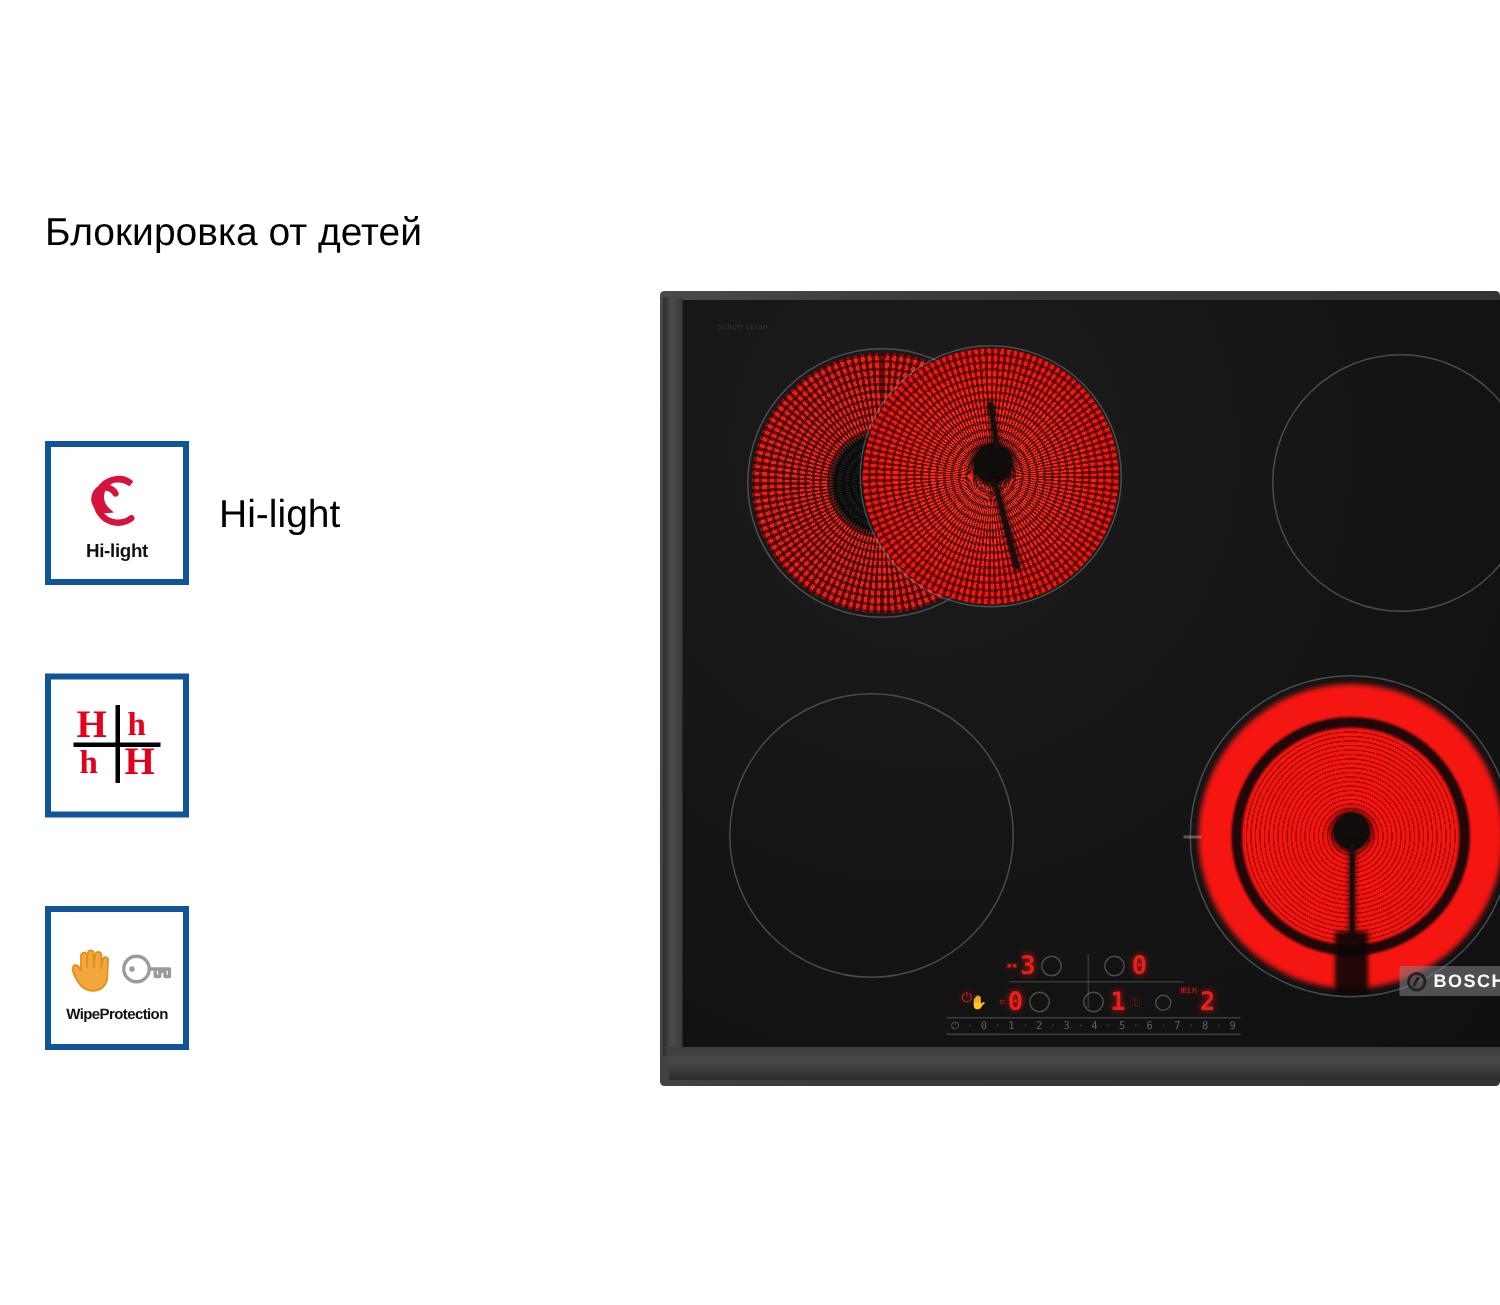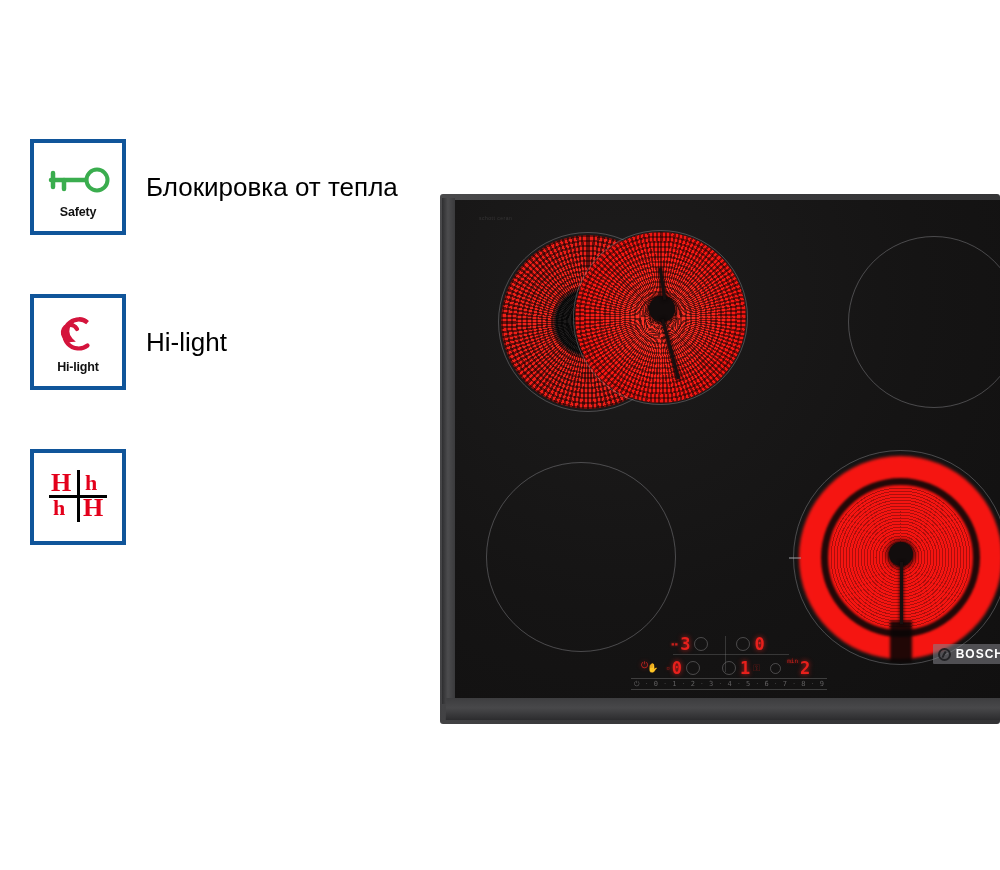--- a/index.html
+++ b/index.html
@@ -370,32 +370,21 @@
   }
   #mark-tl { left: 26px; top: 16px; }
   #mark-tr { right: 8px; top: 16px; }
 </style>
 </head>
 <body>
 
 <div id="feature-list">
 
   <div class="feature-row r0">
-    <div class="icon-box">
-      <div class="icon-art">
-        <svg width="66" height="30" viewBox="0 0 66 30" aria-hidden="true">
-          <circle cx="52" cy="15" r="10.5" fill="none" stroke="#3aad4e" stroke-width="4"></circle>
-          <line x1="6" y1="15" x2="41" y2="15" stroke="#3aad4e" stroke-width="4.5" stroke-linecap="round"></line>
-          <line x1="8" y1="8" x2="8" y2="22" stroke="#3aad4e" stroke-width="4.5" stroke-linecap="round"></line>
-          <line x1="19" y1="15" x2="19" y2="24" stroke="#3aad4e" stroke-width="4.5" stroke-linecap="round"></line>
-        </svg>
-      </div>
-      <div class="icon-caption">Safety</div>
-    </div>
-    <div class="feature-label">Блокировка от тепла</div>
+    <div class="feature-label">Блокировка от детей</div>
   </div>
 
   <div class="feature-row r1">
     <div class="icon-box">
       <div class="icon-art">
         <svg width="48" height="46" viewBox="0 0 48 46" aria-hidden="true">
           <path d="M33.5 33.5 A14.5 14.5 0 1 1 33.5 10.5 A11 11 0 1 0 17 28 A7.5 7.5 0 1 1 23 17" fill="none" stroke="#d4143c" stroke-width="4.2" stroke-linecap="round"></path>
         </svg>
       </div>
       <div class="icon-caption">Hi-light</div>
@@ -412,20 +401,38 @@
           <span class="q q3">h</span>
           <span class="q q4">H</span>
           <span class="hline"></span>
           <span class="vline"></span>
         </div>
       </div>
     </div>
   </div>
 
   <div class="feature-row r3">
+    <div class="icon-box">
+      <div class="icon-art">
+        <svg width="76" height="34" viewBox="0 0 76 34" aria-hidden="true">
+          <g>
+            <path d="M10 22 C7 16 9 13 12 15 L14 18 L14 8 C14 5.5 18 5.5 18 8 L18 16
+                     L18.5 6.5 C18.5 4 22.5 4 22.5 6.5 L22.5 16 L23.5 7.5 C23.5 5 27.5 5 27.5 7.5
+                     L27.5 17 L28.5 11 C28.5 8.5 32 8.5 32 11 L31.5 22
+                     C31.5 28 27 31.5 22 31.5 C17 31.5 13 28.5 10 22 Z" fill="#f3a73a" stroke="#e09020" stroke-width="1.2" stroke-linejoin="round"></path>
+          </g>
+          <g fill="none" stroke="#9a9a9e" stroke-width="2.2" stroke-linejoin="round">
+            <circle cx="51" cy="17" r="8.5"></circle>
+            <circle cx="48" cy="17" r="1.8" fill="#9a9a9e" stroke="none"></circle>
+            <path d="M59.5 17 L73 17 L73 22 L70 22 L70 18.5 L66.5 18.5 L66.5 22 L63.5 22 L63.5 17"></path>
+          </g>
+        </svg>
+      </div>
+      <div class="icon-caption small">WipeProtection</div>
+    </div>
   </div>
 
 </div>
 
 <div id="cooktop-scene">
   <div id="cooktop-frame"></div>
 
   <div id="cooktop-glass">
 
     <div class="corner-mark" id="mark-tl">schott ceran</div>

